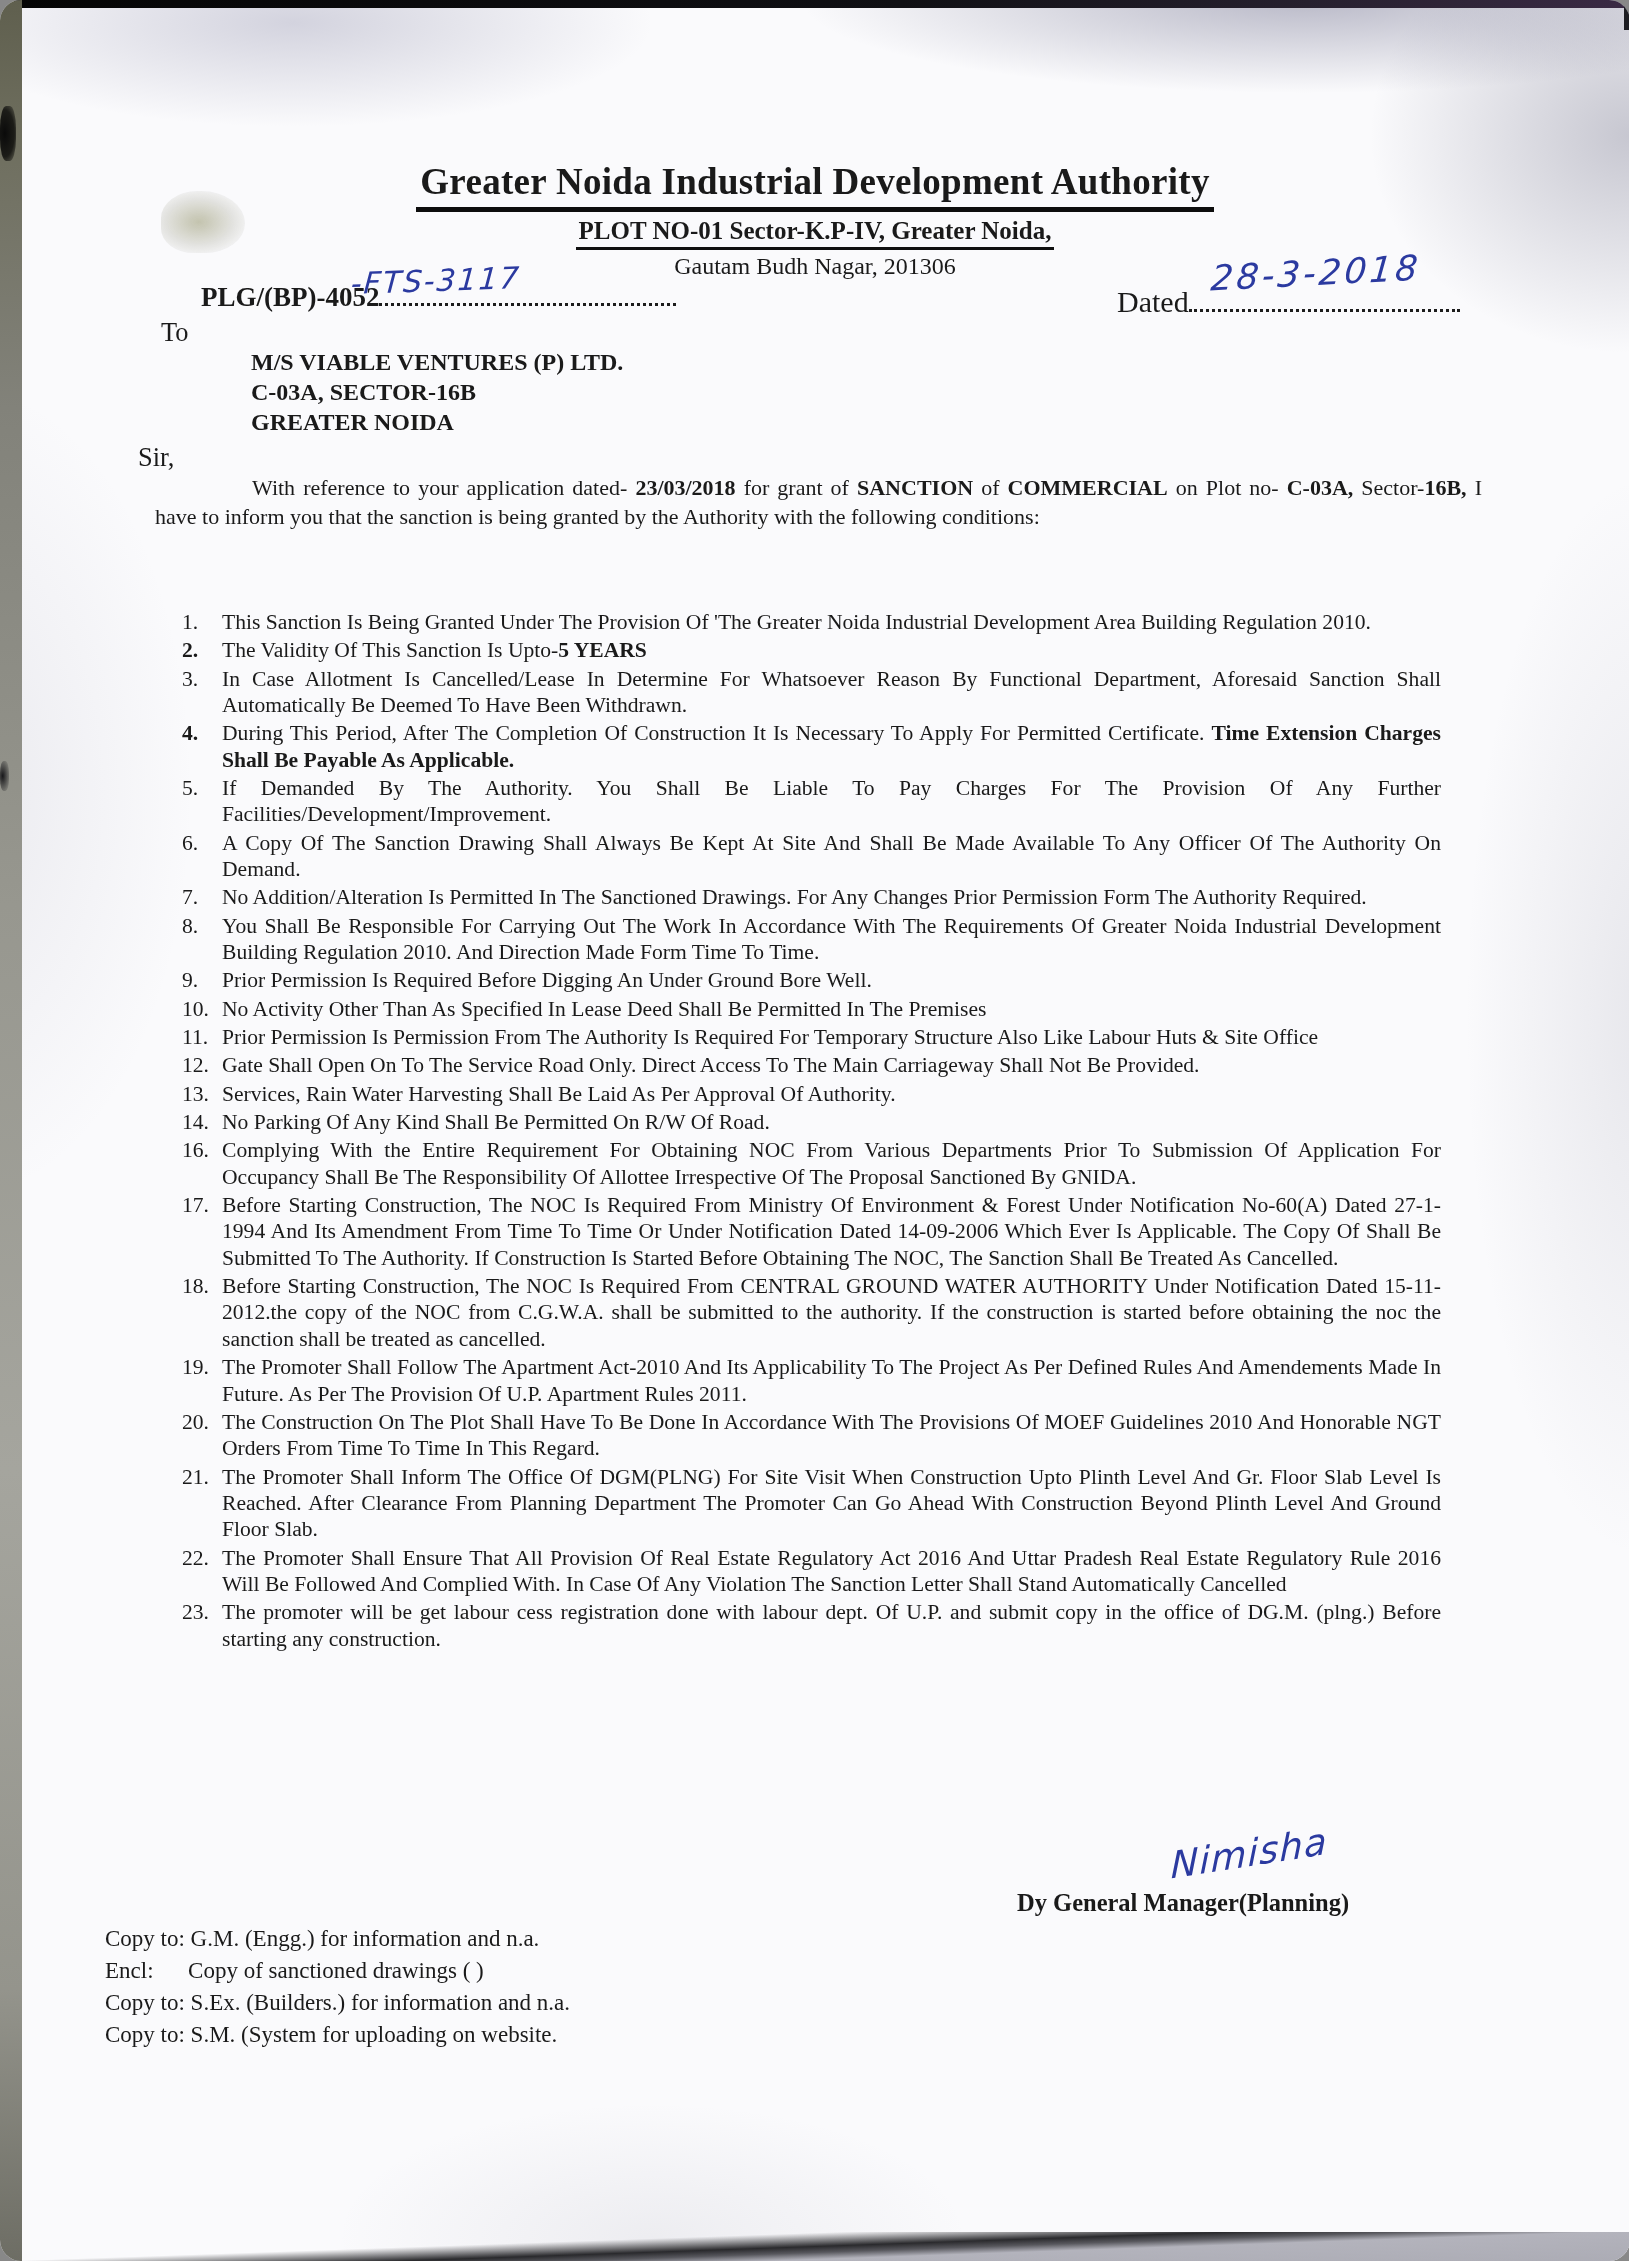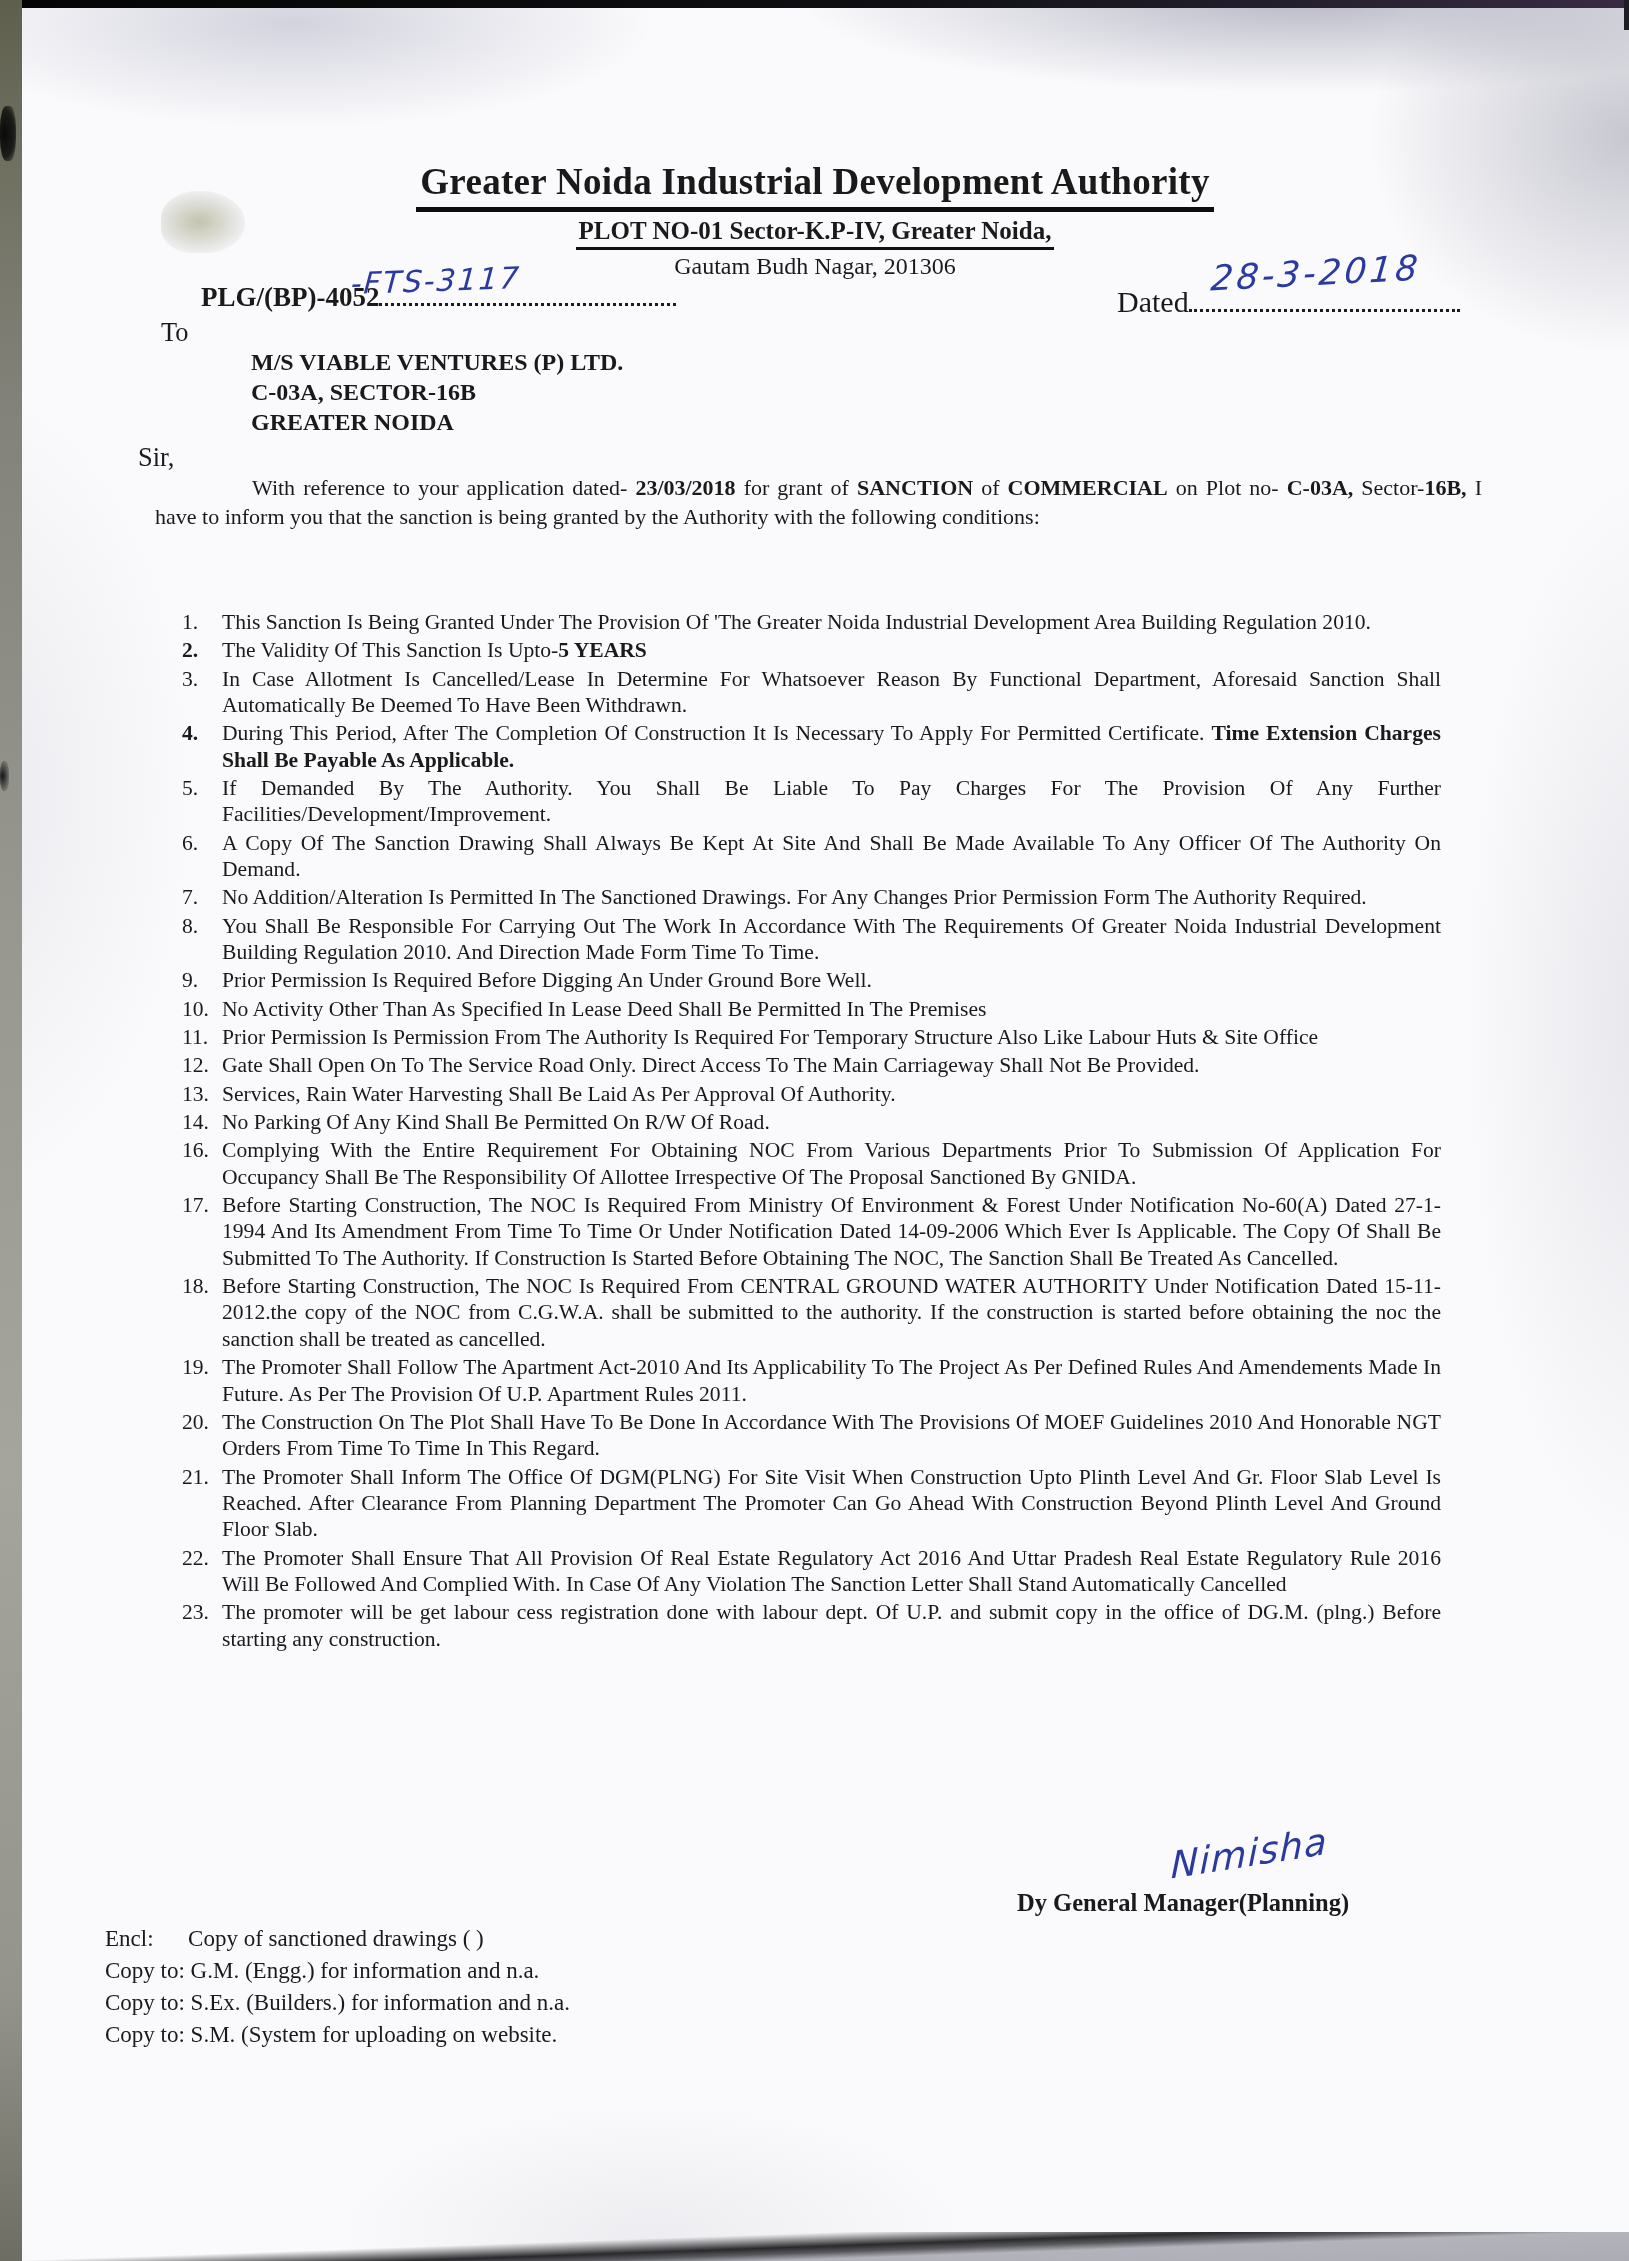--- a/index.html
+++ b/index.html
@@ -16,20 +16,21 @@
     font-family:"Liberation Serif","DejaVu Serif",serif;
     color:var(--text);
     background-color:var(--paper);
     background-image:
       radial-gradient(ellipse 580px 168px at 18% 1%, rgba(110,110,145,.28), transparent 62%),
       radial-gradient(ellipse 838px 155px at 80% 0%, rgba(80,80,115,.38), transparent 60%),
       radial-gradient(ellipse 400px 335px at 100% 6%, rgba(95,95,120,.33), transparent 65%),
       radial-gradient(ellipse 258px 774px at 101% 45%, rgba(130,130,150,.16), transparent 70%),
       radial-gradient(ellipse 322px 580px at -2% 35%, rgba(140,140,160,.14), transparent 70%),
       radial-gradient(ellipse 451px 193px at 40% 99%, rgba(120,120,140,.10), transparent 70%);
+    border-radius: 21px;
   }
   
   .top-bar{position:absolute;left:14px;top:0;right:0;height:8.4px;
     background:linear-gradient(90deg,#050505 0%,#101014 55%,#26202e 80%,#3a2a44 100%);}
   .left-edge{position:absolute;left:0;top:0;width:22px;height:100%;
     background:linear-gradient(180deg,#5f5f4e 0%,#6e6e5e 6%,#82827a 18%,#97978f 40%,#a5a59e 65%,#94948c 88%,#6d6d64 100%);}
   .left-blotch{position:absolute;left:0;top:106px;width:15.5px;height:55px;border-radius:40%;
     background:radial-gradient(ellipse at 30% 50%, #0a0a0a 0%, #1c1c18 60%, transparent 100%);}
   .left-blotch2{position:absolute;left:0;top:761px;width:9px;height:30px;border-radius:40%;
     background:radial-gradient(ellipse at 30% 50%, #17171a 0%, transparent 95%);}
@@ -198,16 +199,16 @@
       </div>
       <div class="cond">
         <span class="num">23.</span>
         <span class="ctext"><span>The promoter will be get labour cess registration done with labour dept. Of U.P. and submit copy in the office of DG.M. (plng.) Before starting any construction.</span></span>
       </div>
     </div>
 
   <span class="hand sig-name">Nimisha</span>
   <div class="sig-title">Dy General Manager(Planning)</div>
 
-  <div class="footer-lines"><div class="fline">Encl:      Copy of sanctioned drawings ( )</div><div class="fline">Copy to: G.M. (Engg.) for information and n.a.</div><div class="fline">Copy to: S.Ex. (Builders.) for information and n.a.</div><div class="fline">Copy to: S.M. (System for uploading on website.</div></div>
+  <div class="footer-lines"><div class="fline">Copy to: G.M. (Engg.) for information and n.a.</div><div class="fline">Encl:      Copy of sanctioned drawings ( )</div><div class="fline">Copy to: S.Ex. (Builders.) for information and n.a.</div><div class="fline">Copy to: S.M. (System for uploading on website.</div></div>
 
 </div>
 
 
 </body></html>

